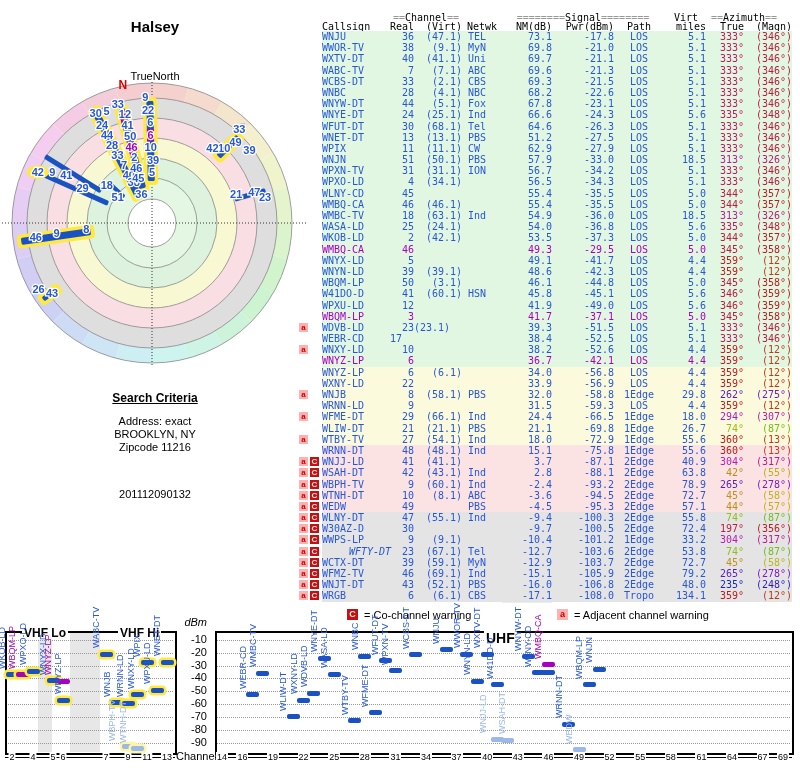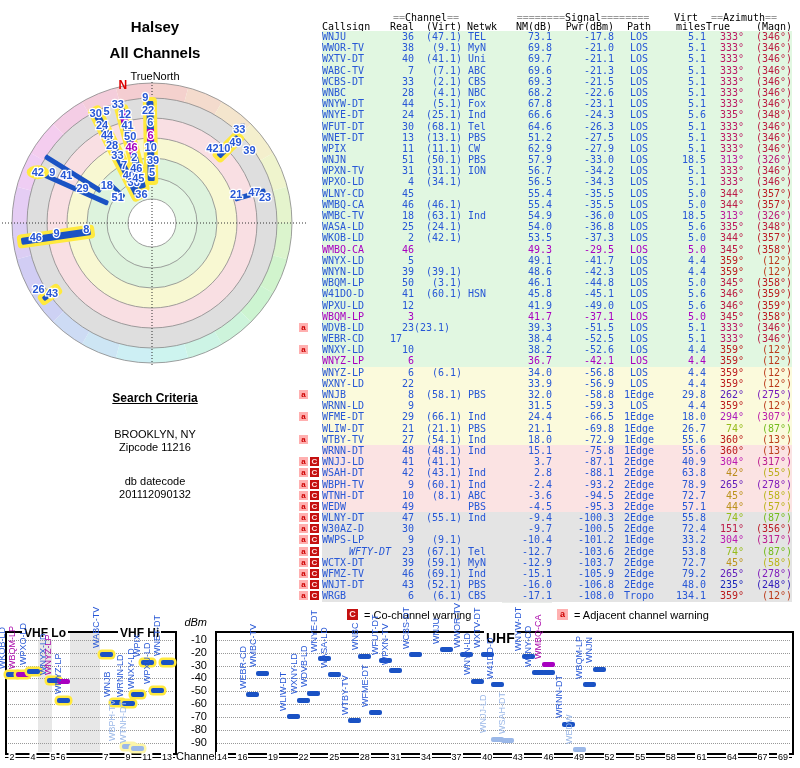--- a/index.html
+++ b/index.html
@@ -45,21 +45,20 @@
   .clab{position:absolute;height:10px;line-height:10px;font-size:9px;white-space:nowrap;
         transform:rotate(-90deg);transform-origin:left bottom;}
   .cb{color:#2757d6;} .cl{color:#9bb8e8;} .cm{color:#a800a8;}
 </style>
 </head>
 <body>
 
 <div id="page">
 
   <div class="abs ttl" style="top:18px;left:0;">Halsey</div>
-  <div class="abs ttl" style="top:44px;left:0;">All Channels</div>
   <div class="abs sub" style="top:70px;left:0;">TrueNorth</div>
 
   <svg id="radar" class="abs" style="left:0;top:70px;" width="320" height="330" viewBox="0 0 320 330">
       <path d="M152,153 L152.0,13.0 A140,140 0 0 1 188.2,17.8 Z" fill="hsl(7.5,65%,88%)" stroke="none"></path>
       <path d="M152,153 L188.2,17.8 A140,140 0 0 1 222.0,31.8 Z" fill="hsl(22.5,65%,88%)" stroke="none"></path>
       <path d="M152,153 L222.0,31.8 A140,140 0 0 1 251.0,54.0 Z" fill="hsl(37.5,65%,88%)" stroke="none"></path>
       <path d="M152,153 L251.0,54.0 A140,140 0 0 1 273.2,83.0 Z" fill="hsl(52.5,65%,88%)" stroke="none"></path>
       <path d="M152,153 L273.2,83.0 A140,140 0 0 1 287.2,116.8 Z" fill="hsl(67.5,65%,88%)" stroke="none"></path>
       <path d="M152,153 L287.2,116.8 A140,140 0 0 1 292.0,153.0 Z" fill="hsl(82.5,65%,88%)" stroke="none"></path>
       <path d="M152,153 L292.0,153.0 A140,140 0 0 1 287.2,189.2 Z" fill="hsl(97.5,65%,88%)" stroke="none"></path>
@@ -195,39 +194,39 @@
       <text x="37.8068177946749" y="106.15791961552493" text-anchor="middle" font-size="11" font-weight="bold" font-family="Liberation Sans, sans-serif" fill="#2757d6" stroke="#ffffff" stroke-width="2.5" paint-order="stroke">42</text>
       <text x="86.25114992594479" y="162.75227902134543" text-anchor="middle" font-size="11" font-weight="bold" font-family="Liberation Sans, sans-serif" fill="#2757d6" stroke="#ffffff" stroke-width="2.5" paint-order="stroke">8</text>
       <text x="56.52589804464576" y="167.03473247369473" text-anchor="middle" font-size="11" font-weight="bold" font-family="Liberation Sans, sans-serif" fill="#2757d6" stroke="#ffffff" stroke-width="2.5" paint-order="stroke">9</text>
       <text x="35.872100257965315" y="171.25871317840222" text-anchor="middle" font-size="11" font-weight="bold" font-family="Liberation Sans, sans-serif" fill="#2757d6" stroke="#ffffff" stroke-width="2.5" paint-order="stroke">46</text>
       <text x="38.55067210423857" y="222.50000000000006" text-anchor="middle" font-size="11" font-weight="bold" font-family="Liberation Sans, sans-serif" fill="#2757d6" stroke="#ffffff" stroke-width="2.5" paint-order="stroke">26</text>
       <text x="52.063450596743024" y="226.97632523482764" text-anchor="middle" font-size="11" font-weight="bold" font-family="Liberation Sans, sans-serif" fill="#2757d6" stroke="#ffffff" stroke-width="2.5" paint-order="stroke">43</text>
       <text x="122.89236328551362" y="19.059335897267232" text-anchor="middle" font-size="12" font-weight="bold" font-family="Liberation Sans, sans-serif" fill="#dd0000">N</text>
     </svg>
 
   <div class="abs crit-h" style="top:391px;left:0;">Search Criteria</div>
+  <div class="abs crit" style="top:415px;left:0;">Address: exact</div>
   <div class="abs crit" style="top:428px;left:0;">BROOKLYN, NY</div>
   <div class="abs crit" style="top:441px;left:0;">Zipcode 11216</div>
-  <div class="abs crit" style="top:475px;left:0;">db datecode</div>
   <div class="abs crit" style="top:488px;left:0;">201112090132</div>
 
   <div class="hdr" style="left:366px;top:12px;width:120px;text-align:center;" id="h-channel"><span class="eq">==</span>Channel<span class="eq">==</span></div>
   <div class="hdr" style="left:483px;top:12px;width:200px;text-align:center;" id="h-signal"><span class="eq">========</span>Signal<span class="eq">========</span></div>
   <div class="hdr" style="left:656px;top:12px;width:42px;text-align:right;" id="h-dist">Virt</div>
   <div class="hdr" style="left:689px;top:12px;width:110px;text-align:center;" id="h-azimuth"><span class="eq">==</span>Azimuth<span class="eq">==</span></div>
   <div id="subhdr">
       <div class="hdr" style="left: 322px; top: 21px; width: 68px; text-align: left;">Callsign</div>
       <div class="hdr" style="left: 390px; top: 21px; width: 24px; text-align: right;">Real</div>
       <div class="hdr" style="left: 414px; top: 21px; width: 48px; text-align: right;">(Virt)</div>
       <div class="hdr" style="left: 462px; top: 21px; width: 40px; text-align: center;">Netwk</div>
       <div class="hdr" style="left: 502px; top: 21px; width: 50px; text-align: right;">NM(dB)</div>
       <div class="hdr" style="left: 552px; top: 21px; width: 62px; text-align: right;">Pwr(dBm)</div>
       <div class="hdr" style="left: 614px; top: 21px; width: 50px; text-align: center;">Path</div>
       <div class="hdr" style="left: 664px; top: 21px; width: 42px; text-align: right;">miles</div>
-      <div class="hdr" style="left: 706px; top: 21px; width: 38px; ">True</div>
+      <div class="hdr" style="left: 706px; top: 21px; width: 38px; text-align: right;">True</div>
       <div class="hdr" style="left: 744px; top: 21px; width: 48px; text-align: right;">(Magn)</div>
     </div>
 
   <div id="nmstripe"></div>
   <div id="tbl">
       <div class="trow">
         <i class="tbg tg"></i>
         <span class="cell" style="position: absolute; left: 322px; width: 68px; text-align: left; padding-left: 0px;">WNJU</span>
         <span class="cell" style="position: absolute; left: 390px; width: 24px; text-align: right;">36</span>
         <span class="cell" style="position: absolute; left: 414px; width: 48px; text-align: right;">(47.1)</span>
@@ -820,21 +819,21 @@
         <span class="warnbox wa" style="left: 299px;">a</span>
         <span class="warnbox wc" style="left: 310px;">C</span>
         <span class="cell" style="position: absolute; left: 322px; width: 68px; text-align: left; padding-left: 0px;">W30AZ-D</span>
         <span class="cell" style="position: absolute; left: 390px; width: 24px; text-align: right;">30</span>
         <span class="cell" style="position: absolute; left: 414px; width: 48px; text-align: right;"></span>
         <span class="cell" style="position: absolute; left: 462px; width: 40px; text-align: left; padding-left: 6px;"></span>
         <span class="cell" style="position: absolute; left: 502px; width: 50px; text-align: right;">-9.7</span>
         <span class="cell" style="position: absolute; left: 552px; width: 62px; text-align: right;">-100.5</span>
         <span class="cell" style="position: absolute; left: 614px; width: 50px; text-align: center;">2Edge</span>
         <span class="cell" style="position: absolute; left: 664px; width: 42px; text-align: right;">72.4</span>
-        <span class="cell" style="position: absolute; left: 706px; width: 38px; text-align: right; color: rgb(187, 27, 72);">151°</span>
+        <span class="cell" style="position: absolute; left: 706px; width: 38px; text-align: right; color: rgb(187, 27, 72);">197°</span>
         <span class="cell" style="position: absolute; left: 744px; width: 48px; text-align: right; color: rgb(187, 27, 37);">(356°)</span>
       </div>
       <div class="trow">
         <i class="tbg tx"></i>
         <span class="warnbox wa" style="left: 299px;">a</span>
         <span class="warnbox wc" style="left: 310px;">C</span>
         <span class="cell" style="position: absolute; left: 322px; width: 68px; text-align: left; padding-left: 0px;">WWPS-LP</span>
         <span class="cell" style="position: absolute; left: 390px; width: 24px; text-align: right;">9</span>
         <span class="cell" style="position: absolute; left: 414px; width: 48px; text-align: right;">(9.1)</span>
         <span class="cell" style="position: absolute; left: 462px; width: 40px; text-align: left; padding-left: 6px;"></span>

